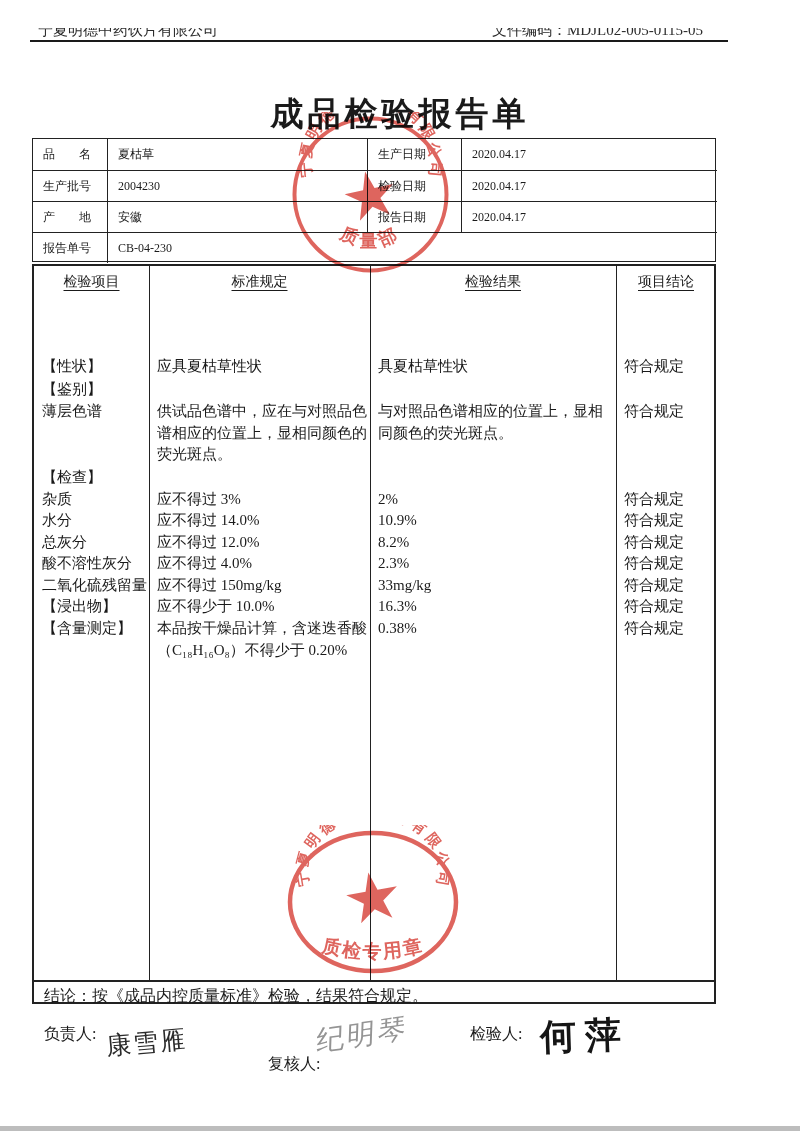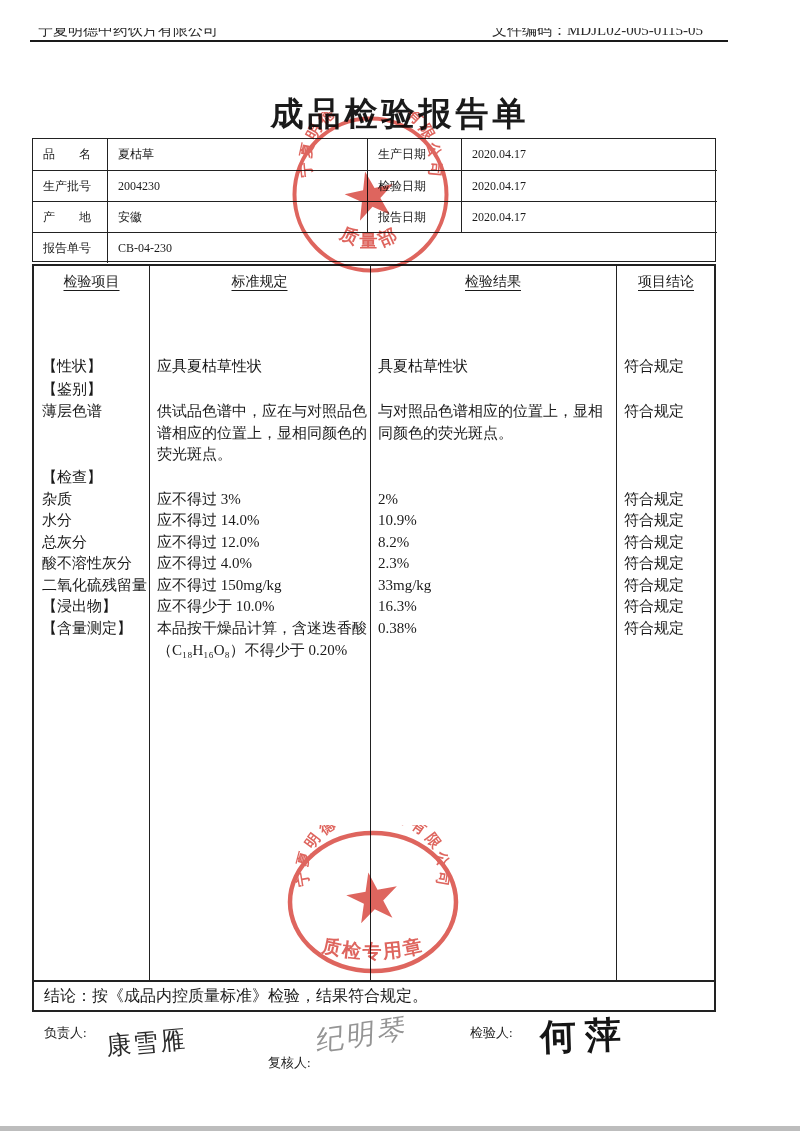--- a/index.html
+++ b/index.html
@@ -26,25 +26,25 @@
   .vline{position:absolute;top:0;bottom:0;width:1px;background:#222;}
   .thead{position:absolute;top:7px;font-size:14px;text-align:center;
          text-decoration:underline;text-underline-offset:4px;}
   .trow{position:absolute;left:0;width:100%;}
   .tc{position:absolute;top:0;font-size:15px;line-height:21.5px;margin-top:44px;}
   .tc1{left:8px;width:106px;}
   .tc2{left:123px;width:210px;}
   .tc3{left:344px;width:232px;}
   .tc4{left:590px;width:90px;}
   
-  .concl{position:absolute;left:32px;top:980px;width:684px;height:32px;
+  .concl{position:absolute;left:32px;top:980px;width:684px;height:24px;
          border:2px solid #222;box-sizing:border-box;font-size:16px;
          line-height:28px;padding-left:10px;}
   
-  .sig-label{position:absolute;font-size:13px;font-family:Liberation Serif, serif;}
+  .sig-label{position:absolute;font-size:16px;font-family:Liberation Serif, serif;}
   .sig{position:absolute;white-space:nowrap;}
   .sig1{left:106px;top:1026px;font-size:25px;color:#2a2a2a;transform:rotate(-5deg);letter-spacing:2px;}
   .sig2{left:316px;top:1016px;font-size:28px;color:#949494;transform:rotate(-8deg) skewX(-10deg);letter-spacing:3px;}
   .sig3{left:540px;top:1012px;font-size:36px;font-weight:bold;color:#151515;letter-spacing:9px;transform:rotate(-2deg);}
   
   .stamp{position:absolute;mix-blend-mode:multiply;opacity:.85;}
   .page-edge{position:absolute;left:0;bottom:0;width:100%;height:5px;background:#bdbdbd;}
 </style>
 </head>
 <body>

